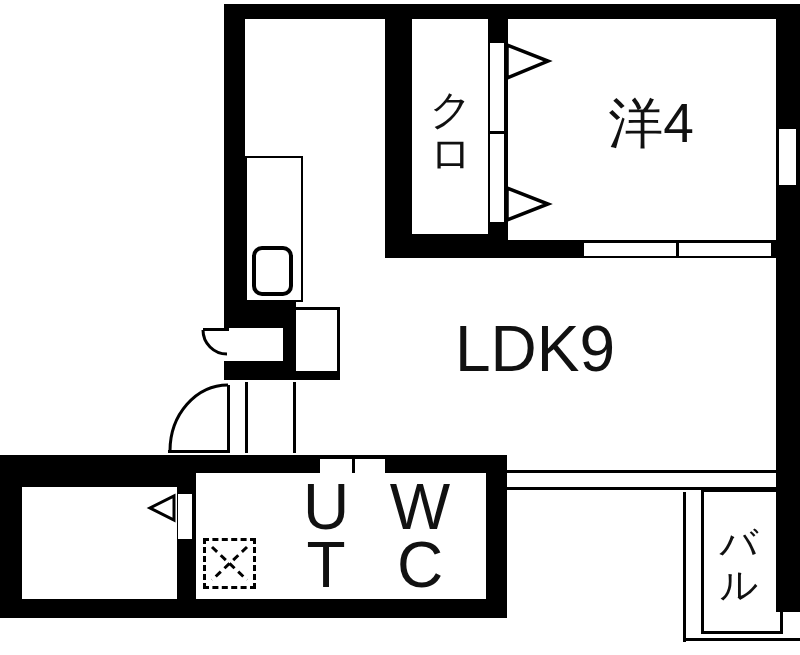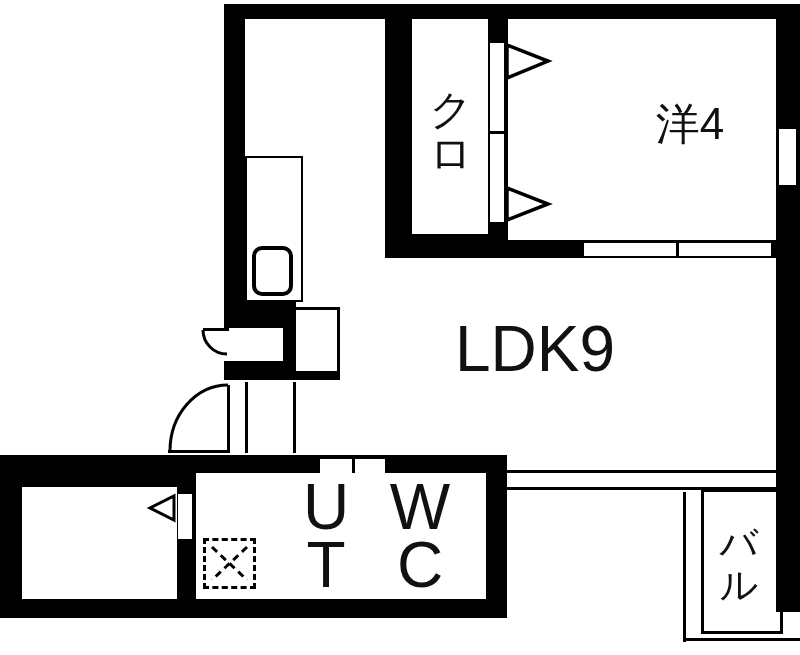--- a/index.html
+++ b/index.html
@@ -76,21 +76,21 @@
     <polygon points="507,45 507,78 548,61" fill="#fff" stroke="#000" stroke-width="3.5"></polygon>
     <polygon points="507,188 507,220 548,204" fill="#fff" stroke="#000" stroke-width="3.5"></polygon>
     <polygon points="174,496 174,520 150,508" fill="#fff" stroke="#000" stroke-width="3"></polygon>
   </svg>
 
   <div class="lbl vlbl" style="left:451px;top:132px;font-size:42px;line-height:44px;">
     <span>ク</span>
     <span>ロ</span>
   </div>
 
-  <div class="lbl" style="left:690px;top:124px;font-size:44px;">洋4</div>
+  <div class="lbl" style="left:651px;top:124px;font-size:55px;">洋4</div>
 
   <div class="lbl" style="left:535px;top:349px;font-size:64px;">LDK9</div>
 
 
   <div class="lbl vlbl" style="left:326px;top:536px;font-size:64px;line-height:58px;">
     <span>U</span>
     <span>T</span>
   </div>
 
   <div class="lbl vlbl" style="left:420px;top:536px;font-size:64px;line-height:58px;">

